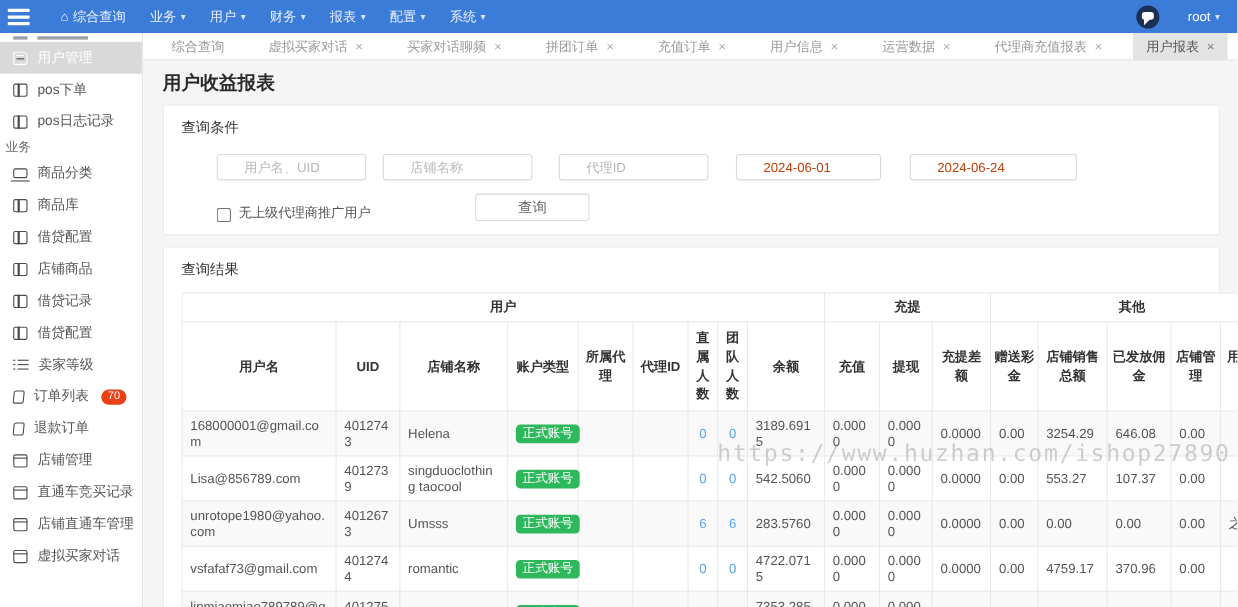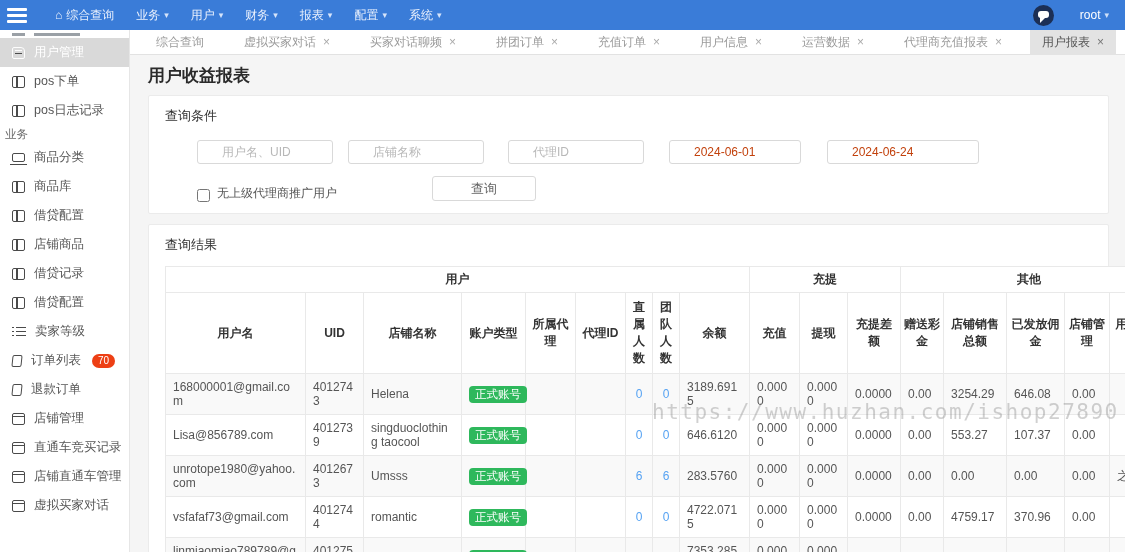--- a/index.html
+++ b/index.html
@@ -336,21 +336,21 @@
           </tr>
           <tr>
             <td class="">Lisa@856789.com</td>
             <td class="">4012739</td>
             <td class="">singduoclothing taocool</td>
             <td class="ac"><span class="badge-green">正式账号</span></td>
             <td class=""></td>
             <td class=""></td>
             <td class="ac"><span class="cell-link">0</span></td>
             <td class="ac"><span class="cell-link">0</span></td>
-            <td class="">646.6120</td>
+            <td class="">542.5060</td>
             <td class="">0.0000</td>
             <td class="">0.0000</td>
             <td class="">0.0000</td>
             <td class="">0.00</td>
             <td class="">553.27</td>
             <td class="">107.37</td>
             <td class="">0.00</td>
             <td class=""></td>
           </tr>
           <tr>

